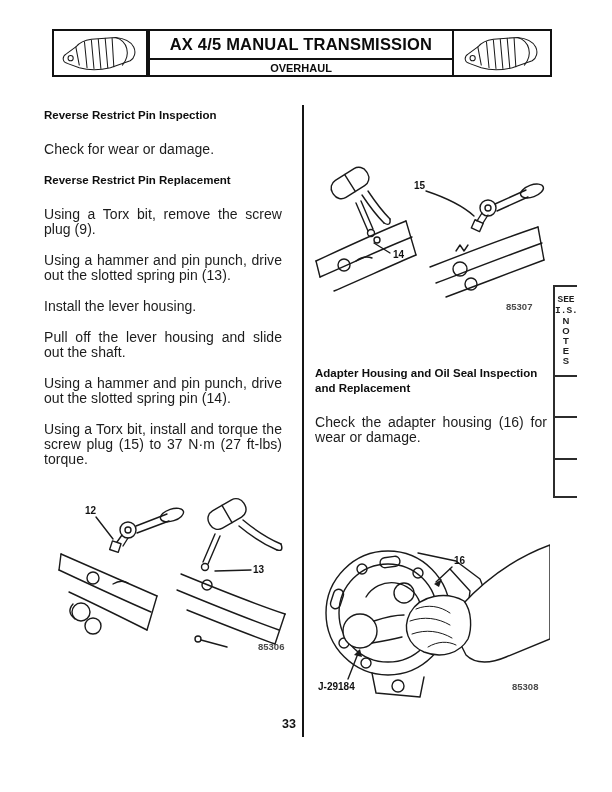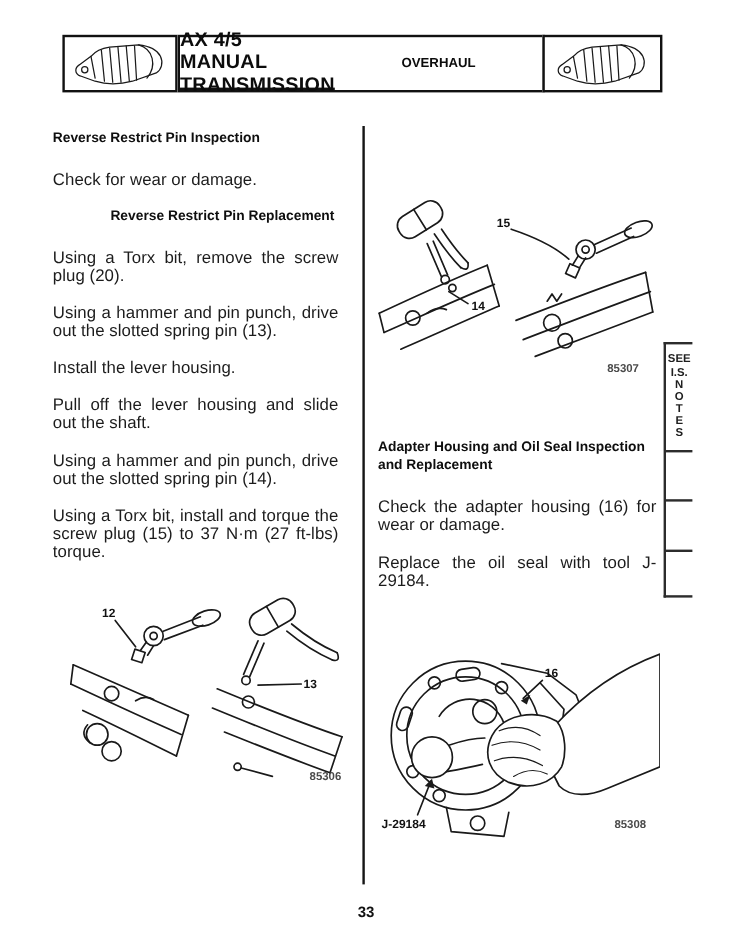--- a/index.html
+++ b/index.html
@@ -5,38 +5,38 @@
   html,body { margin:0; padding:0; background:#e8e8e8; }
   .page {
     position:relative; width:612px; height:792px; margin:0 auto;
     background:#ffffff; color:#1c1c1c; overflow:hidden;
     font-family:"Liberation Sans", sans-serif;
   }
   
   .hdr-box { position:absolute; border:2px solid #111; box-sizing:border-box; background:#fff; }
   .hdr-fig-left   { left:52px;  top:29px; width:96px;  height:48px; }
   .hdr-fig-right  { left:452px; top:29px; width:100px; height:48px; }
-  .hdr-center     { left:148px; top:29px; width:306px; height:48px; display:flex; flex-direction:row; }
+  .hdr-center     { left:148px; top:29px; width:306px; height:48px; display:flex; flex-direction:column; }
   .hdr-title {
     flex:0 0 27px; border-bottom:2px solid #111;
     display:flex; align-items:center; justify-content:center;
     font-weight:bold; font-size:16.5px; letter-spacing:0.2px; color:#0c0c0c;
   }
   .hdr-sub {
     flex:1; display:flex; align-items:center; justify-content:center;
     font-weight:bold; font-size:11px; color:#0c0c0c;
   }
   .hdr-box svg { width:100%; height:100%; display:block; padding:3px; box-sizing:border-box; }
 
   
   .v-divider { position:absolute; left:302px; top:105px; width:1.5px; height:632px; background:#151515; }
   .col-left  { position:absolute; left:44px;  top:108px; width:238px; }
   .col-right { position:absolute; left:315px; top:366px; width:232px; }
   .sec-heading { font-size:11.5px; line-height:15px; font-weight:bold; margin:0 0 19px 0; color:#0e0e0e; }
-  .sec-heading.second { margin-top:13px;margin-left:48px; }
+  .sec-heading.second { margin-top:13px; }
   .multi { white-space:pre-line; }
   .body-p { font-size:14px; line-height:15px; text-align:justify; margin:0 0 16px 0; letter-spacing:0.05px; }
 
   
   .fig { position:absolute; }
   .fig-85307 { left:310px; top:163px; width:237px; height:150px; }
   .fig-85306 { left:55px;  top:492px; width:240px; height:166px; }
   .fig-85308 { left:300px; top:533px; width:250px; height:170px; }
   .fig svg { width:100%; height:100%; display:block; }
   .ln { stroke:#1a1a1a; stroke-width:1.4; fill:none; stroke-linecap:round; stroke-linejoin:round; }
@@ -46,27 +46,27 @@
   .fig-num { font-family:"Liberation Sans",sans-serif; font-size:9.5px; font-weight:bold; fill:#4a4a4a; }
   .arrowhead { fill:#1a1a1a; stroke:none; }
 
   
   .is-tab {
     position:absolute; left:553px; top:285px; width:24px; height:213px;
     border-left:2px solid #2c2c2c; border-top:2px solid #2c2c2c; border-bottom:2px solid #2c2c2c;
     box-sizing:border-box; text-align:center; font-weight:bold; font-size:9.5px; color:#1e1e1e;
     padding-top:7px;
   }
-  .is-word { line-height:11px; }
+  .is-word { line-height:11px;font-family:Liberation Mono, monospace; }
   .is-letter { line-height:10px; }
   .is-div { position:absolute; left:0; width:100%; height:2px; background:#2c2c2c; }
   .is-div.d1 { top:88px; } .is-div.d2 { top:129px; } .is-div.d3 { top:171px; }
 
   
-  .page-num { position:absolute; left:282px; top:753px; width:30px; text-align:right;
+  .page-num { position:absolute; left:282px; top:717px; width:30px; text-align:left;
               font-weight:bold; font-size:12.5px; color:#111; }
 </style>
 </head>
 <body>
 
 <div class="page">
 
   <div class="hdr-box hdr-fig-left">
     <svg viewBox="0 0 96 44">
       <g class="ln" style="stroke-width:1.2">
@@ -103,33 +103,32 @@
       </g>
     </svg>
   </div>
 
   <div class="v-divider"></div>
 
   <div class="col-left">
     <p class="sec-heading">Reverse Restrict Pin Inspection</p>
     <p class="body-p">Check for wear or damage.</p>
     <p class="sec-heading second">Reverse Restrict Pin Replacement</p>
-    <p class="body-p">Using a Torx bit, remove the screw plug (20).</p>
+    <p class="body-p">Using a Torx bit, remove the screw plug (9).</p>
     <p class="body-p">Using a hammer and pin punch, drive out the slotted spring pin (13).</p>
     <p class="body-p">Install the lever housing.</p>
     <p class="body-p">Pull off the lever housing and slide out the shaft.</p>
     <p class="body-p">Using a hammer and pin punch, drive out the slotted spring pin (14).</p>
     <p class="body-p">Using a Torx bit, install and torque the screw plug (15) to 37 N·m (27 ft-lbs) torque.</p>
   </div>
 
   <div class="col-right">
     <p class="sec-heading multi">Adapter Housing and Oil Seal Inspection
 and Replacement</p>
     <p class="body-p">Check the adapter housing (16) for wear or damage.</p>
-    <p class="body-p">Replace the oil seal with tool J-29184.</p>
   </div>
 
   <div class="fig fig-85307">
     <svg viewBox="0 0 237 150">
       <g class="ln">
 
         <g transform="rotate(-32 40 20)">
           <rect x="20" y="10" width="40" height="20" rx="9"></rect>
           <line x1="40" y1="10" x2="40" y2="30"></line>
         </g>

